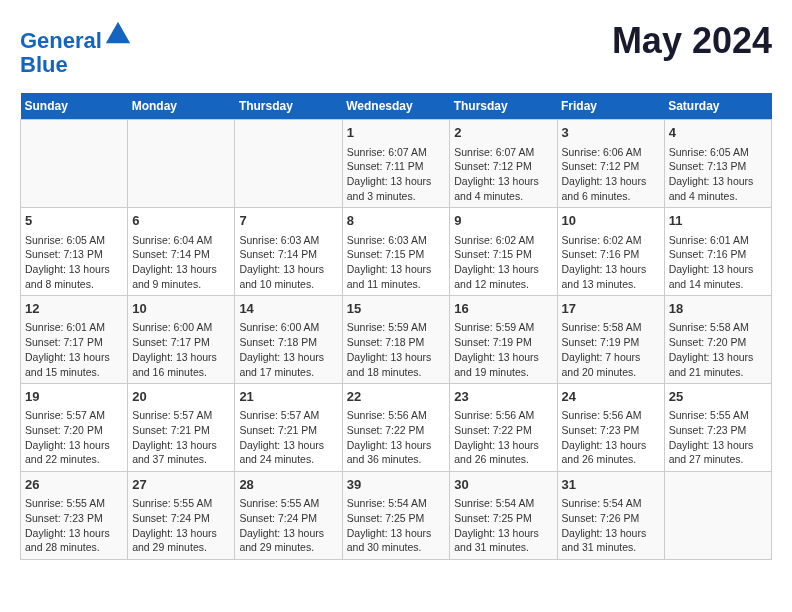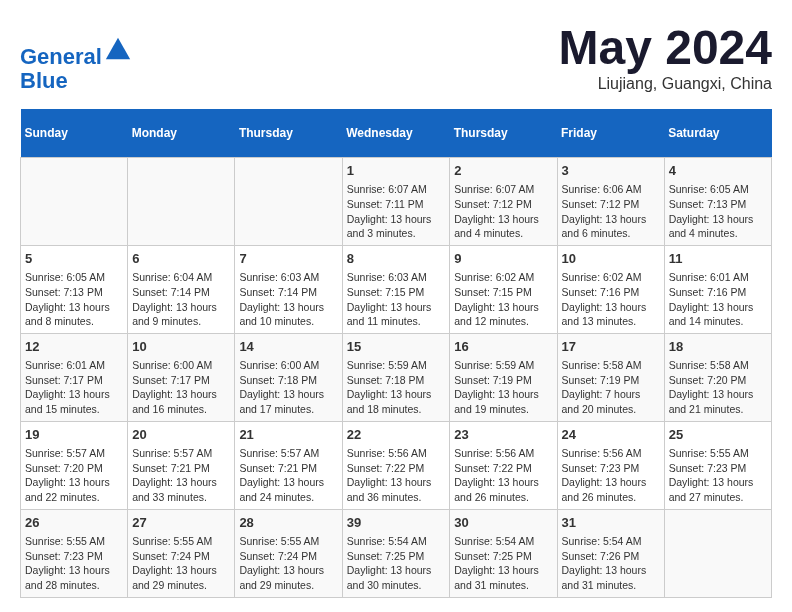--- a/index.html
+++ b/index.html
@@ -6,21 +6,21 @@
     body {
       font-family: Arial, sans-serif;
       background: #fff;
       width: 792px;
       min-height: 612px;
       padding: 20px;
     }
     .header {
       display: flex;
       justify-content: space-between;
-      align-items: flex-end;
+      align-items: flex-start;
       margin-bottom: 16px;
     }
     .logo {
       display: flex;
       align-items: center;
     }
     .logo-text {
       font-size: 22px;
       font-weight: bold;
       color: #1a1a2e;
@@ -31,37 +31,37 @@
     }
     .logo-icon {
       width: 28px;
       height: 28px;
       margin-left: 2px;
     }
     .title-block {
       text-align: right;
     }
     .main-title {
-      font-size: 48px;
+      font-size: 36px;
       font-weight: bold;
       color: #1a1a2e;
     }
     .subtitle {
       font-size: 16px;
       color: #333;
     }
     table {
       width: 100%;
       border-collapse: collapse;
       font-size: 11px;
     }
     thead tr th {
       background: #1565C0;
       color: #fff;
-      padding: 17px 4px;
+      padding: 6px 4px;
       text-align: left;
       font-size: 12px;
       font-weight: bold;
     }
     tbody tr td {
       border: 1px solid #ccc;
       vertical-align: top;
       padding: 4px 4px;
       width: 108px;
       min-height: 80px;
@@ -96,21 +96,20 @@
     <div>
       <div class="logo-text">
         <span>General</span><svg class="logo-icon" viewBox="0 0 30 30">
             <polygon points="15,2 28,25 2,25" fill="#1565C0"></polygon>
           </svg><br><span style="color:#1565C0;">Blue</span>
       </div>
     </div>
   </div>
   <div class="title-block">
     <div class="main-title">May 2024</div>
-    <div class="subtitle">Liujiang, Guangxi, China</div>
   </div>
 </div>
 
 <table>
   <thead>
     <tr>
     <th>Sunday</th>
         <th>Monday</th>
         <th>Thursday</th>
         <th>Wednesday</th>
@@ -201,21 +200,21 @@
           <div class="day-info"><span>Sunrise: 5:58 AM</span><br><span>Sunset: 7:20 PM</span><br><span>Daylight: 13 hours and 21 minutes.</span></div>
         </td>
       </tr>
       <tr>
         <td>
           <span class="day-number">19</span>
           <div class="day-info"><span>Sunrise: 5:57 AM</span><br><span>Sunset: 7:20 PM</span><br><span>Daylight: 13 hours and 22 minutes.</span></div>
         </td>
         <td>
           <span class="day-number">20</span>
-          <div class="day-info"><span>Sunrise: 5:57 AM</span><br><span>Sunset: 7:21 PM</span><br><span>Daylight: 13 hours and 33 minutes.</span></div>
+          <div class="day-info"><span>Sunrise: 5:57 AM</span><br><span>Sunset: 7:21 PM</span><br><span>Daylight: 13 hours and 37 minutes.</span></div>
         </td>
         <td>
           <span class="day-number">21</span>
           <div class="day-info"><span>Sunrise: 5:57 AM</span><br><span>Sunset: 7:21 PM</span><br><span>Daylight: 13 hours and 24 minutes.</span></div>
         </td>
         <td>
           <span class="day-number">22</span>
           <div class="day-info"><span>Sunrise: 5:56 AM</span><br><span>Sunset: 7:22 PM</span><br><span>Daylight: 13 hours and 36 minutes.</span></div>
         </td>
         <td>

